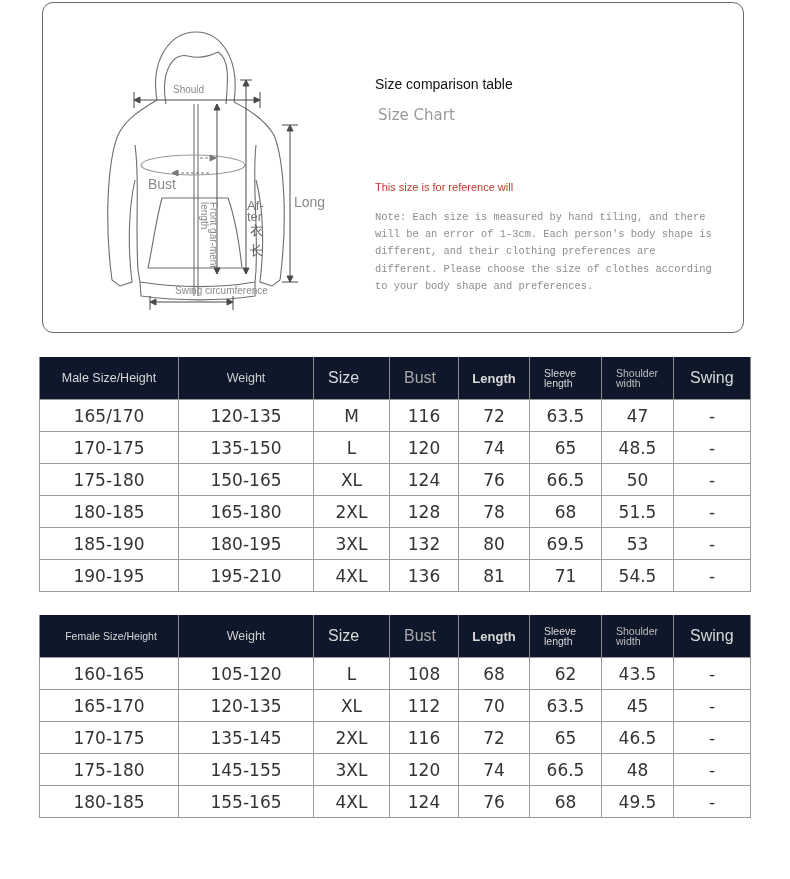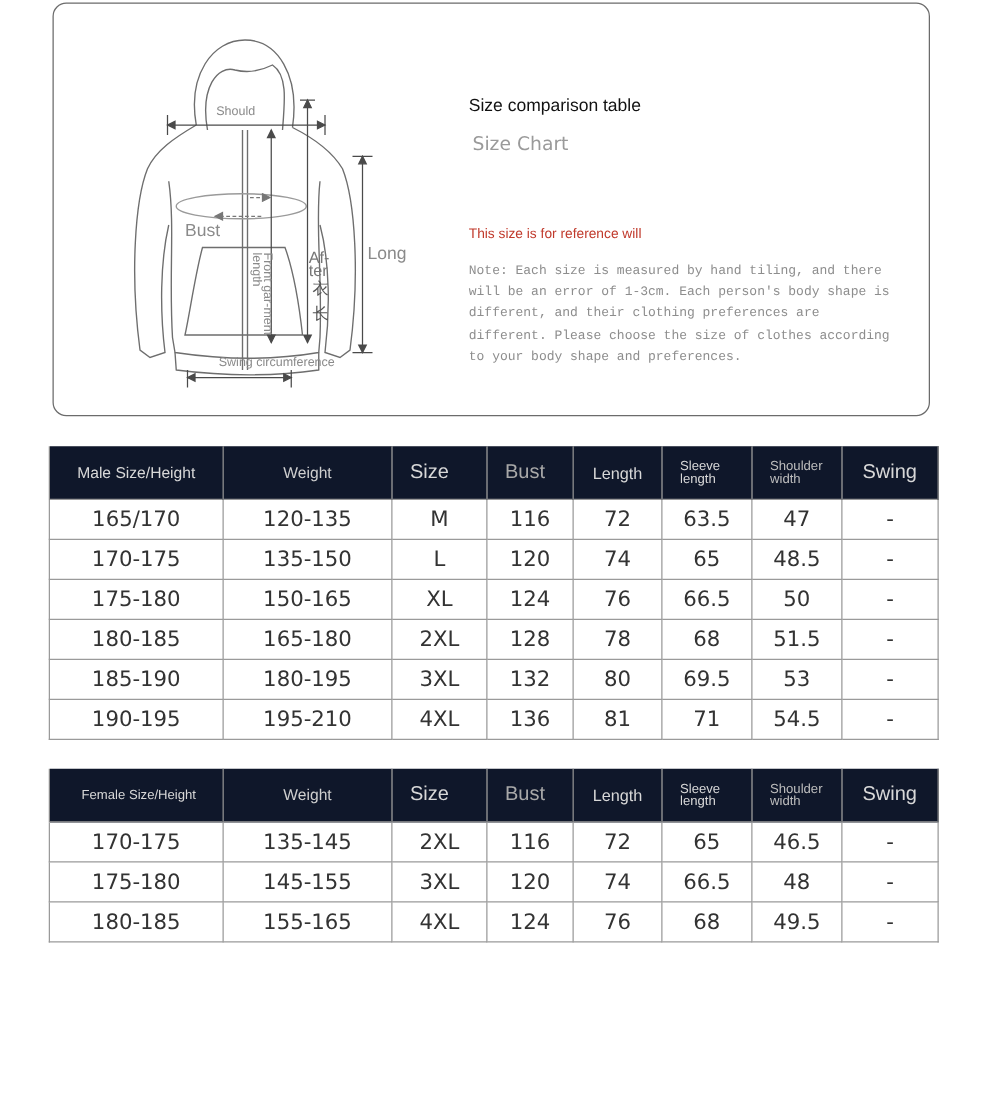--- a/index.html
+++ b/index.html
@@ -12,21 +12,21 @@
   .subtitle { position: absolute; left: 378px; top: 106px; font-size: 15px; color: #9a9a9a; font-family: "DejaVu Sans", sans-serif; }
   .ref { position: absolute; left: 375px; top: 181px; font-size: 11px; color: #c0392b; }
   .note { position: absolute; left: 375px; top: 209px; width: 340px; font-size: 10.4px; line-height: 17.2px; color: #8d8d8d; font-family: Liberation Mono, monospace; }
 
   table.size { position: absolute; left: 39px; border-collapse: collapse; table-layout: fixed; width: 711px; }
   table.size th { background: #0f172a; color: #d8d8d8; font-weight: normal; height: 42px; border-left: 1px solid #8a8a8a; border-right: 1px solid #8a8a8a; padding: 0 6px; text-align: center; vertical-align: middle; }
   table.size th.small { font-size: 12.5px; }
   table.size th.tiny { font-size: 10.5px; line-height: 10px; text-align: left; padding-left: 14px; }
   table.size th.big { font-size: 16px; text-align: left; padding-left: 14px; }
   table.size th.w { font-size: 12.5px; color: #cfcfcf; }
-  table.size th.len { font-size: 13px; }
+  table.size th.len { font-size: 13px; font-weight: bold; }
   table.size td { height: 31px; border: 1px solid #9a9a9a; text-align: center; font-family: "DejaVu Sans", sans-serif; font-size: 17px; color: #333; padding: 0; }
   table.size tr.r td { height: 31px; }
 </style>
 </head>
 <body>
 
 <div class="card"></div>
 
 <div class="diagram">
   <svg width="290" height="300" viewBox="0 0 290 300">
@@ -206,20 +206,40 @@
       <th class="big">Size</th>
       <th class="big" style="color:#a8a8a8">Bust</th>
       <th class="len">Length</th>
       <th class="tiny">Sleeve length</th>
       <th class="tiny" style="color:#bdbdbd">Shoulder width</th>
       <th class="big" style="padding-left:16px">Swing</th>
     </tr>
   </thead>
   <tbody>
     <tr class="r">
+      <td>160-165</td>
+      <td>105-120</td>
+      <td>L</td>
+      <td>108</td>
+      <td>68</td>
+      <td>62</td>
+      <td>43.5</td>
+      <td>-</td>
+    </tr>
+    <tr class="r">
+      <td>165-170</td>
+      <td>120-135</td>
+      <td>XL</td>
+      <td>112</td>
+      <td>70</td>
+      <td>63.5</td>
+      <td>45</td>
+      <td>-</td>
+    </tr>
+    <tr class="r">
       <td>170-175</td>
       <td>135-145</td>
       <td>2XL</td>
       <td>116</td>
       <td>72</td>
       <td>65</td>
       <td>46.5</td>
       <td>-</td>
     </tr>
     <tr class="r">

